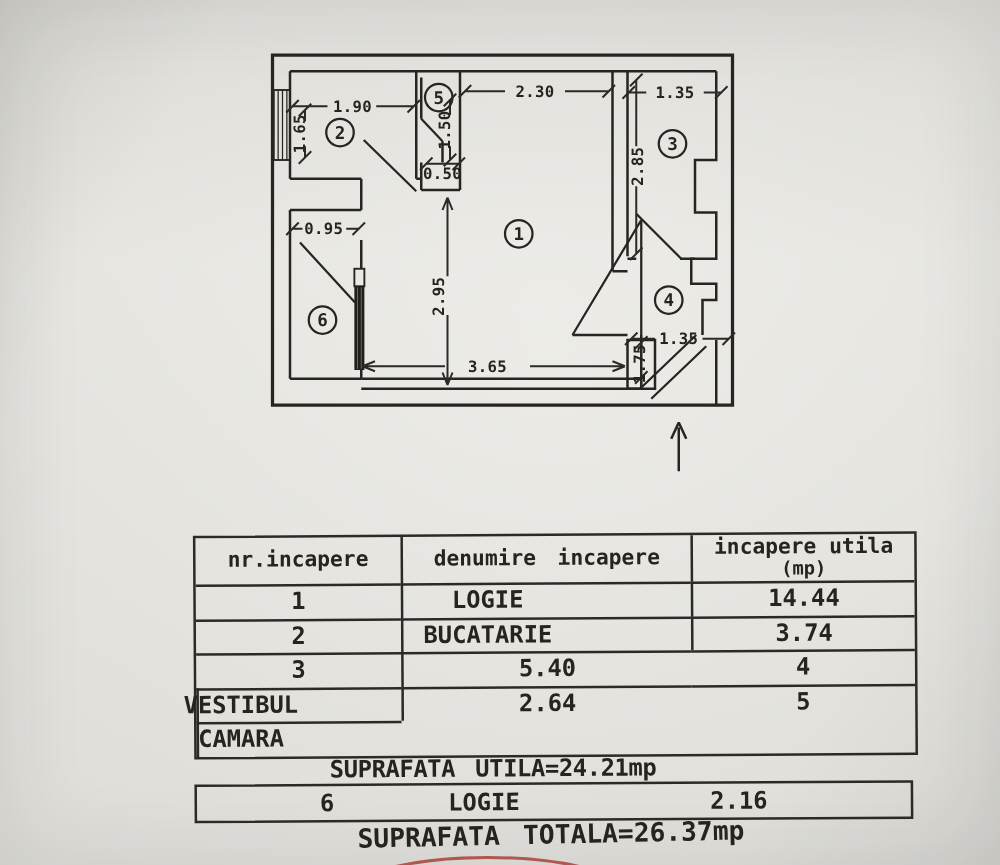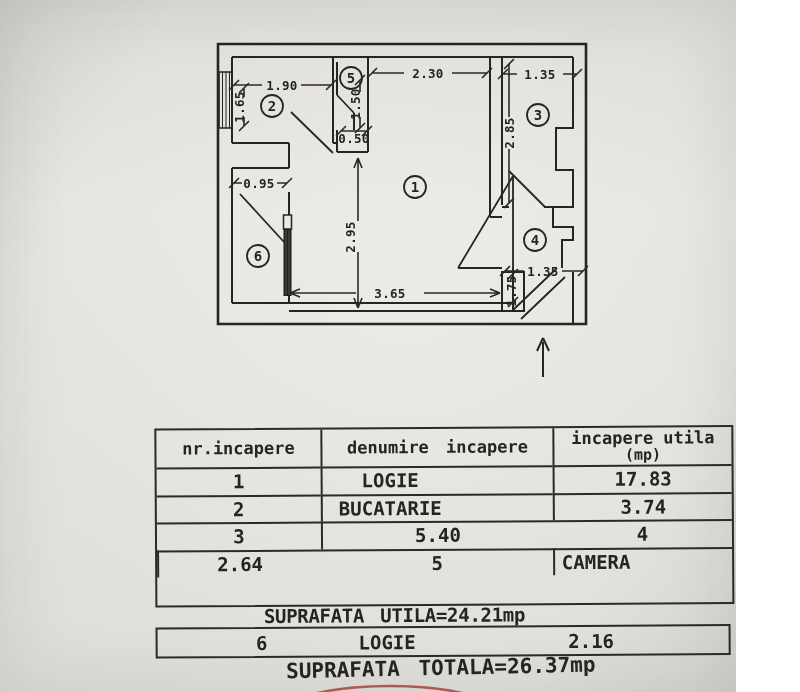--- a/index.html
+++ b/index.html
@@ -1,17 +1,17 @@
 <!DOCTYPE html>
 <html><head>
 <meta charset="utf-8">
 <style>
   html,body{margin:0;padding:0;}
   #paper{
-    position:relative; width:736px; height:692px; overflow:hidden;
+    position:relative; width:800px; height:692px; overflow:hidden;
     background:#eae9e4;
     background-image:
       linear-gradient(118deg, rgba(0,0,0,0.06) 0%, rgba(0,0,0,0.0) 16%),
       linear-gradient(301deg, rgba(0,0,0,0.05) 0%, rgba(0,0,0,0.0) 18%),
       linear-gradient(180deg, rgba(0,0,0,0.03) 0%, rgba(255,255,255,0.04) 30%, rgba(0,0,0,0.02) 100%),
       radial-gradient(ellipse at 55% 40%, rgba(255,255,255,0.10), rgba(0,0,0,0.035) 95%);
     box-shadow: inset 0 0 70px rgba(40,40,38,0.10);
     font-family:"DejaVu Sans Mono", monospace;
     color:#26241f;
   }
@@ -197,34 +197,35 @@
 
       <div class="cell hdr">nr.incapere</div>
       <div class="cell hdr hdr-col2 bl">denumire incapere</div>
       <div class="cell hdr hdr-col3 bl">
         <span>incapere utila</span>
         <span class="mp">(mp)</span>
       </div>
 
       <div class="cell bt">1</div>
       <div class="cell bt bl name-cell">LOGIE</div>
-      <div class="cell bt bl">17.83</div>
+      <div class="cell bt bl">14.44</div>
 
       <div class="cell bt">2</div>
       <div class="cell bt bl name-cell">BUCATARIE</div>
       <div class="cell bt bl">3.74</div>
 
       <div class="cell bt">3</div>
       <div class="cell bt bl">5.40</div>
 
       <div class="cell bt">4</div>
+      <div class="cell bt bl name-cell">VESTIBUL</div>
       <div class="cell bt bl">2.64</div>
 
       <div class="cell bt">5</div>
-      <div class="cell bt bl name-cell">CAMERA</div>
+      <div class="cell bt bl name-cell">CAMARA</div>
     </div>
 
     <div class="subtotal">SUPRAFATA UTILA=24.21mp</div>
 
     <div class="logie-box">
       <div class="cell nr">6</div>
       <div class="cell bl name-cell">LOGIE</div>
       <div class="cell bl area">2.16</div>
     </div>
 

